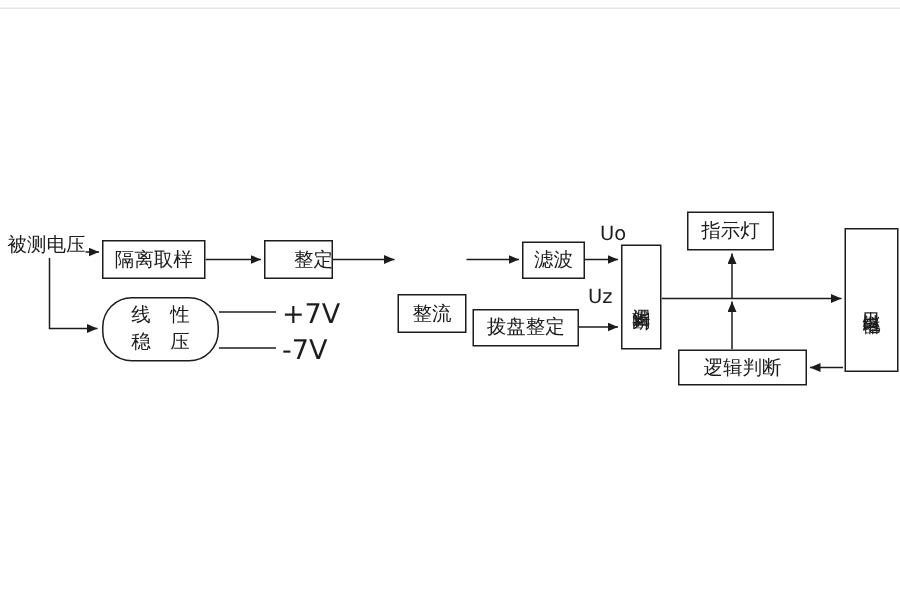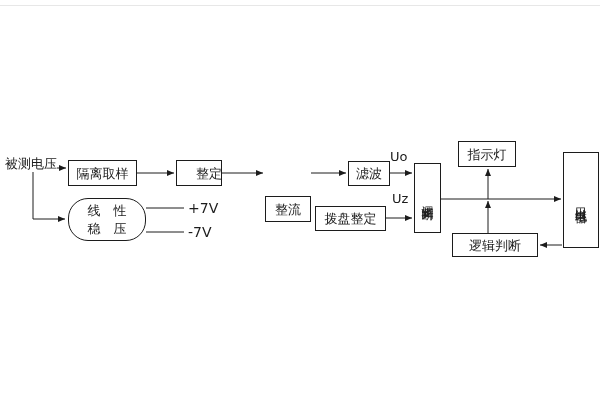--- a/index.html
+++ b/index.html
@@ -12,21 +12,21 @@
     position: absolute; border: 1px solid #1c1c1c; background: #fff;
     display: flex; align-items: center; justify-content: center;
     font-size: 13px; line-height: 1; white-space: nowrap;
   }
   .vertical {
     writing-mode: vertical-rl; text-orientation: upright;
     letter-spacing: 1px; font-size: 12px; white-space: normal;
   }
   .regulator { flex-direction: column; justify-content: space-around; padding: 3px 0; border-radius: 20px; }
   .label { position: absolute; font-size: 13px; line-height: 1; white-space: nowrap; }
-  .volt { font-size: 14px; }
+  .volt { font-size: 18px; }
 </style>
 </head>
 <body>
 
 <div class="canvas">
 
   <div class="hairline"></div>
 
   <svg class="wires" width="600" height="400" viewBox="0 0 600 400">
     <defs>
@@ -54,21 +54,21 @@
   <div class="label" style="left:5px; top:157px;">被测电压</div>
 
   <div class="box" style="left:68px; top:160px; width:69px; height:26px;">隔离取样</div>
 
   <div class="box" style="left:176px; top:160px; width:46px; height:26px;padding-left:20px;">整定</div>
 
   <div class="box" style="left:265px; top:160px; width:46px; height:26px;margin-top:36px;">整流</div>
 
   <div class="box" style="left:348px; top:161px; width:42px; height:25px;">滤波</div>
 
-  <div class="label" style="left:390px; top:150px;">Uo</div>
+  <div class="label" style="left:400px; top:150px;">Uo</div>
 
   <div class="label" style="left:392px; top:192px;text-align:center;">Uz</div>
 
   <div class="box vertical" style="left:414px; top:163px; width:27px; height:70px;">逻辑判断</div>
 
   <div class="box" style="left:315px; top:206px; width:71px; height:25px;">拨盘整定</div>
 
   <div class="box" style="left:458px; top:141px; width:58px; height:26px;">指示灯</div>
 
   <div class="box vertical" style="left:563px; top:152px; width:36px; height:96px;">出口继电器</div>

